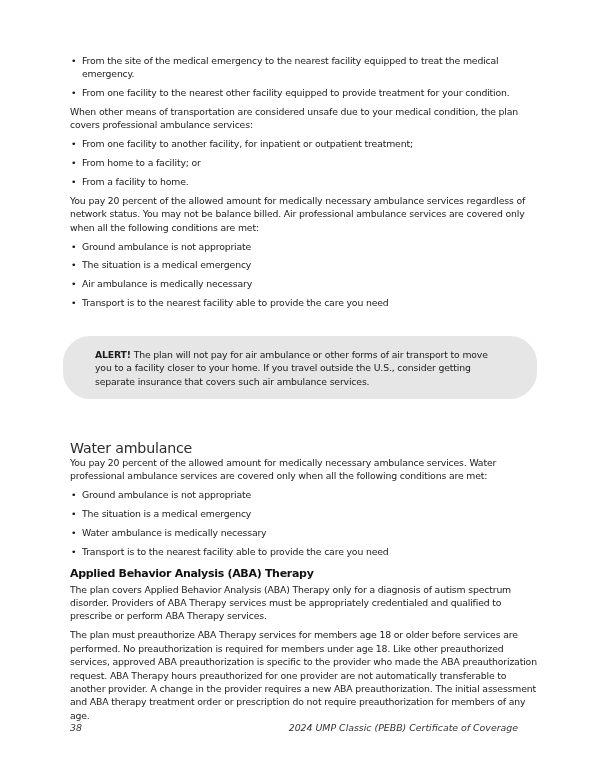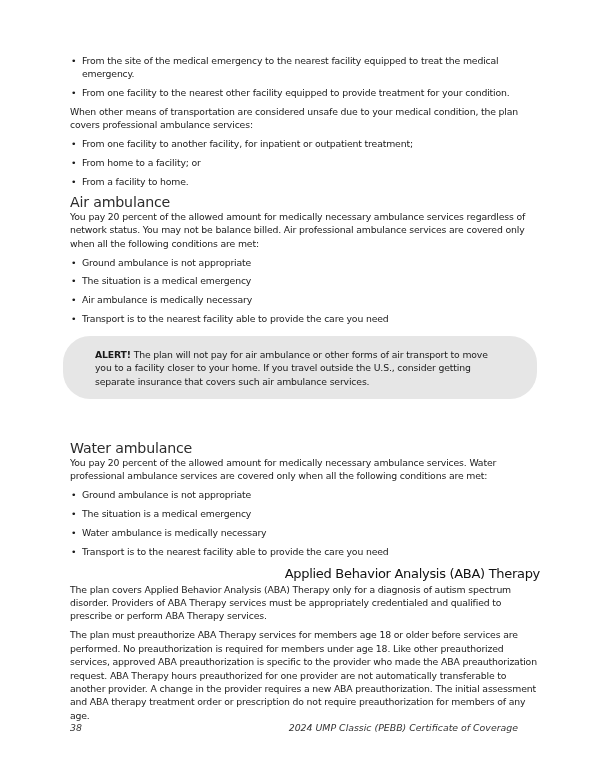--- a/index.html
+++ b/index.html
@@ -34,26 +34,25 @@
   p.para { margin-bottom: 5.6px; }
   h3.sub {
     font-weight: normal;
     font-size: 14.2px;
     line-height: 16px;
     color: #2b2b2b;
     letter-spacing: -0.2px;
     margin-top: 0;
   }
   h2.section {
-    font-weight: normal;
-    font-size: 13px;
+    font-weight: bold;
+    font-size: 11px;
     line-height: 19px;
     color: #111111;
     letter-spacing: -0.3px;
-    text-align: right;
   }
   .alert {
     position: absolute;
     left: 63px;
     top: 336px;
     width: 474px;
     height: 63px;
     background: #e6e6e6;
     padding: 12px 32px 0 32px;
     border-radius: 27px;
@@ -79,21 +78,20 @@
     <li><span class="dot">•</span><span>From the site of the medical emergency to the nearest facility equipped to treat the medical emergency.</span></li>
     <li><span class="dot">•</span><span>From one facility to the nearest other facility equipped to provide treatment for your condition.</span></li>
   </ul>
   <p class="para">When other means of transportation are considered unsafe due to your medical condition, the plan covers professional ambulance services:</p>
   <ul class="bullets">
     <li><span class="dot">•</span><span>From one facility to another facility, for inpatient or outpatient treatment;</span></li>
     <li><span class="dot">•</span><span>From home to a facility; or</span></li>
     <li><span class="dot">•</span><span>From a facility to home.</span></li>
   </ul>
 
-  <h3 class="sub">Air ambulance</h3>
   <p class="para">You pay 20 percent of the allowed amount for medically necessary ambulance services regardless of network status. You may not be balance billed. Air professional ambulance services are covered only when all the following conditions are met:</p>
   <ul class="bullets">
     <li><span class="dot">•</span><span>Ground ambulance is not appropriate</span></li>
     <li><span class="dot">•</span><span>The situation is a medical emergency</span></li>
     <li><span class="dot">•</span><span>Air ambulance is medically necessary</span></li>
     <li><span class="dot">•</span><span>Transport is to the nearest facility able to provide the care you need</span></li>
   </ul>
 </div>
 
 <div class="alert body-text">

